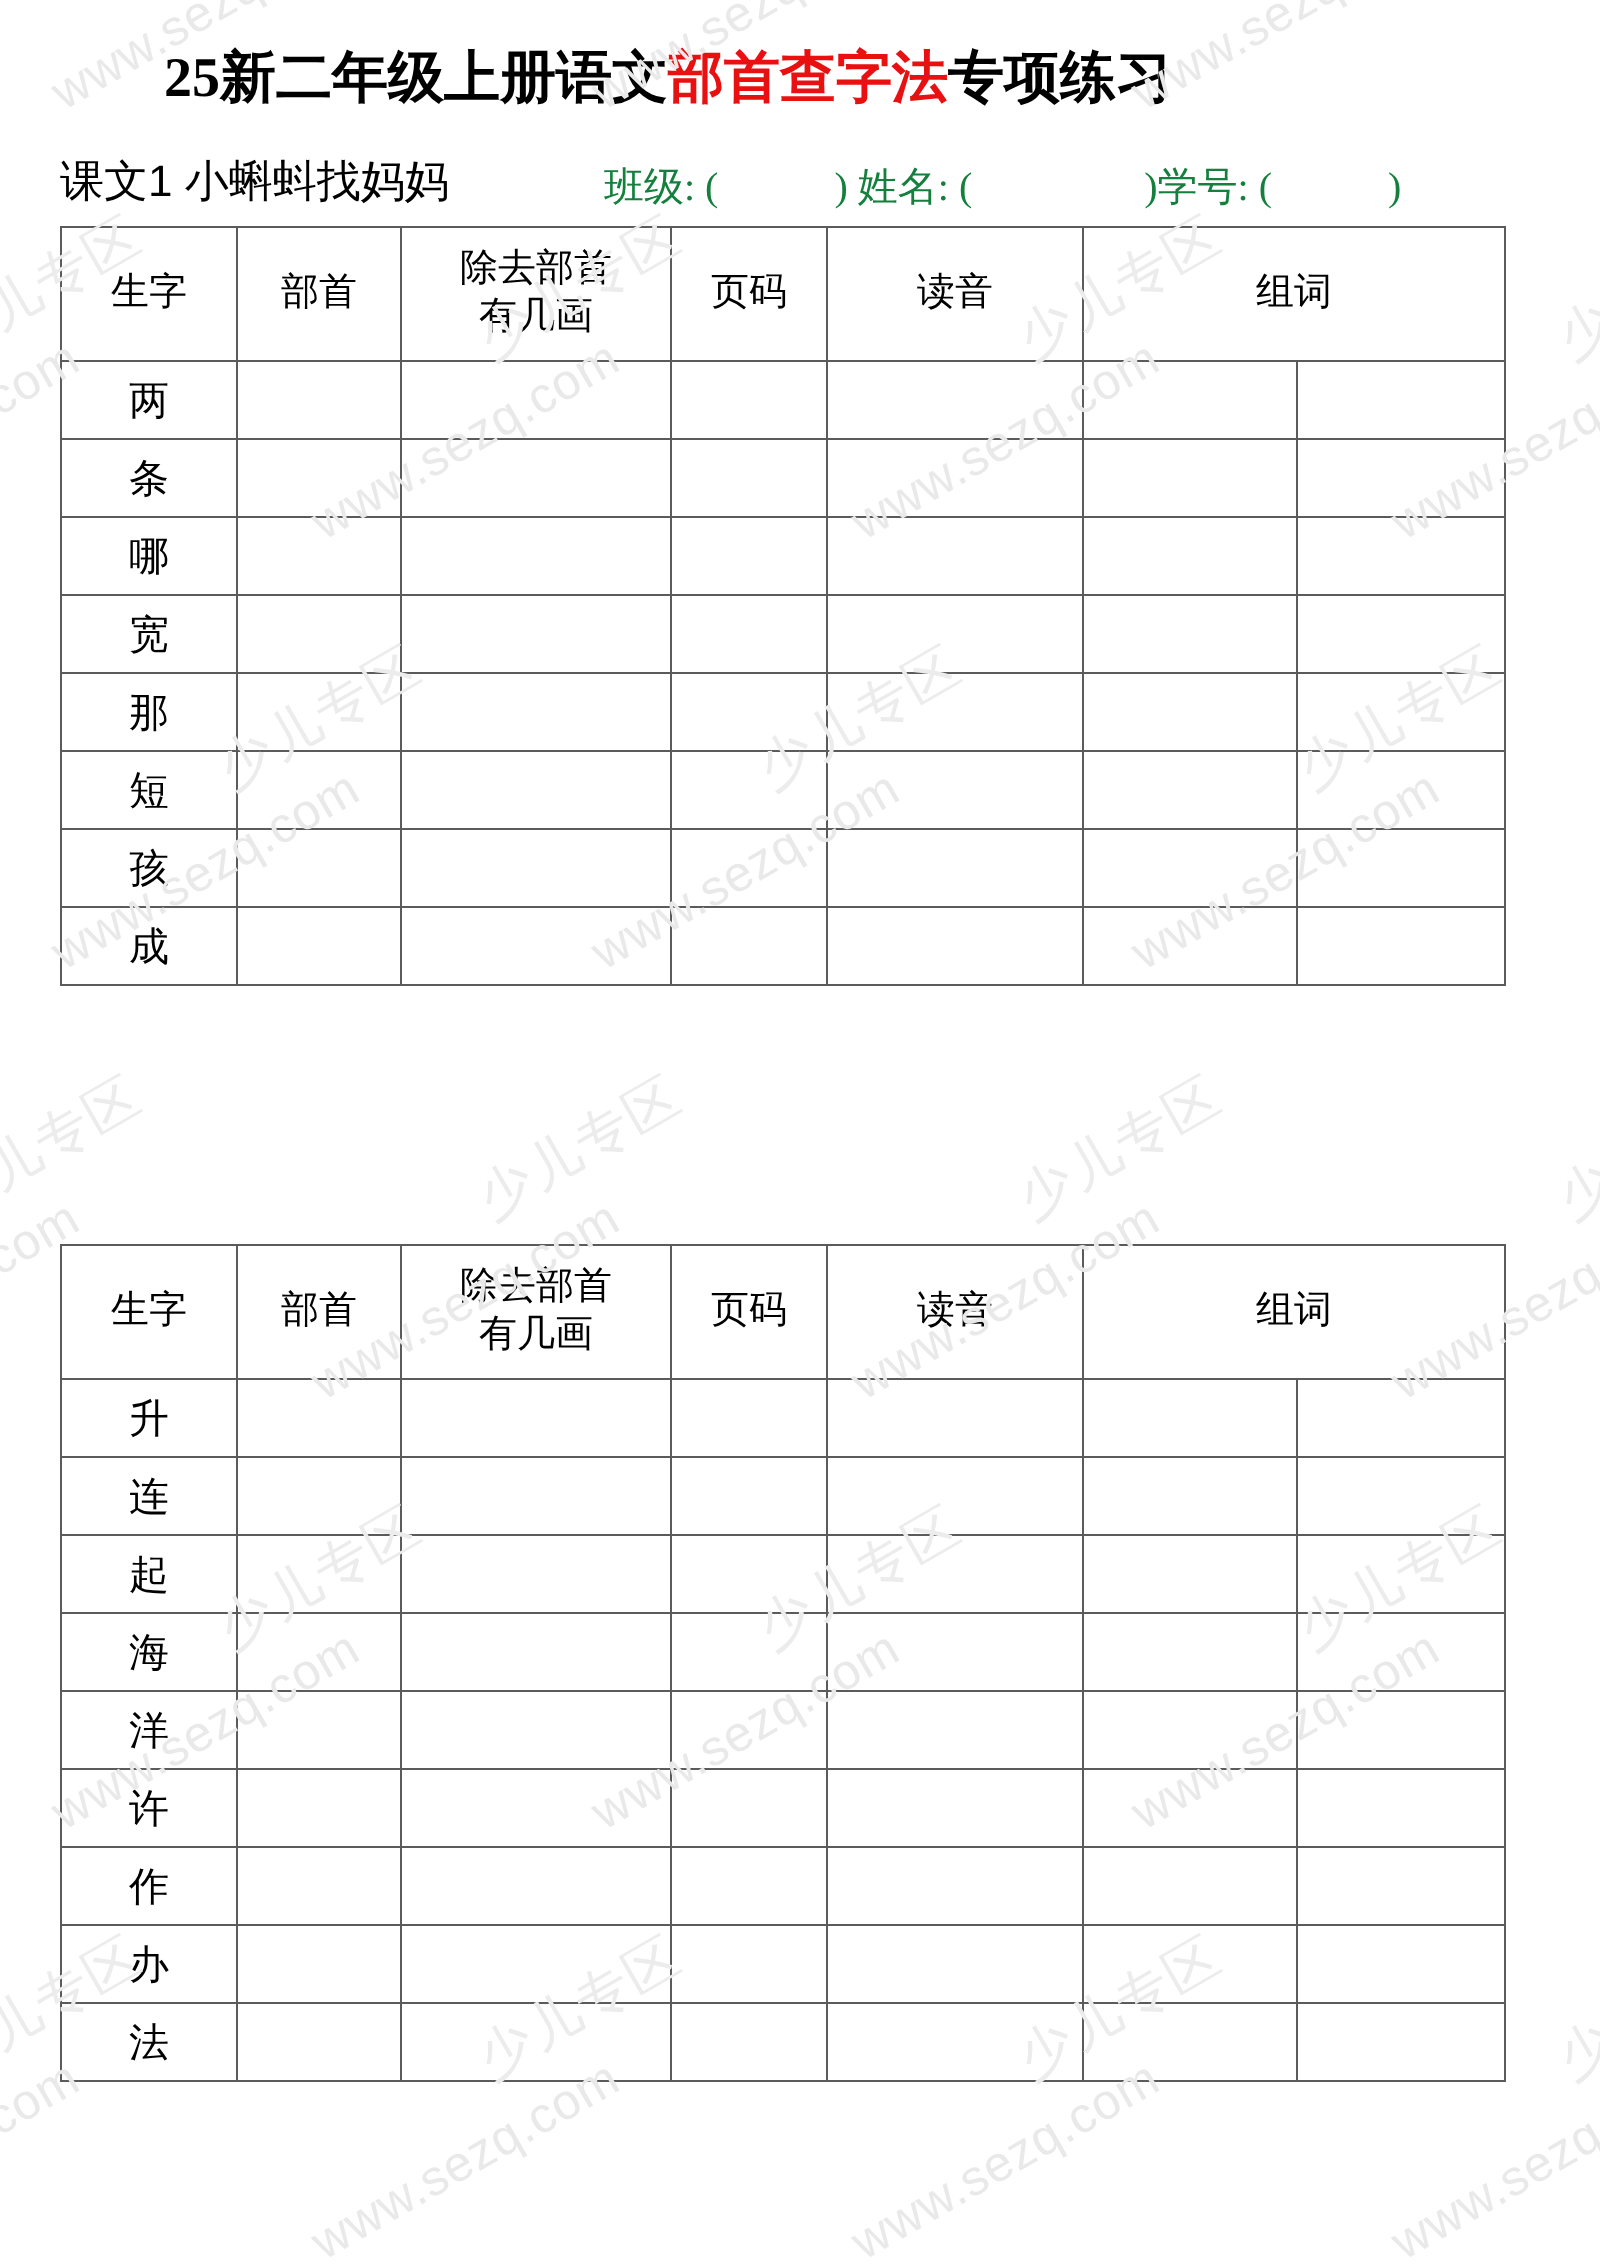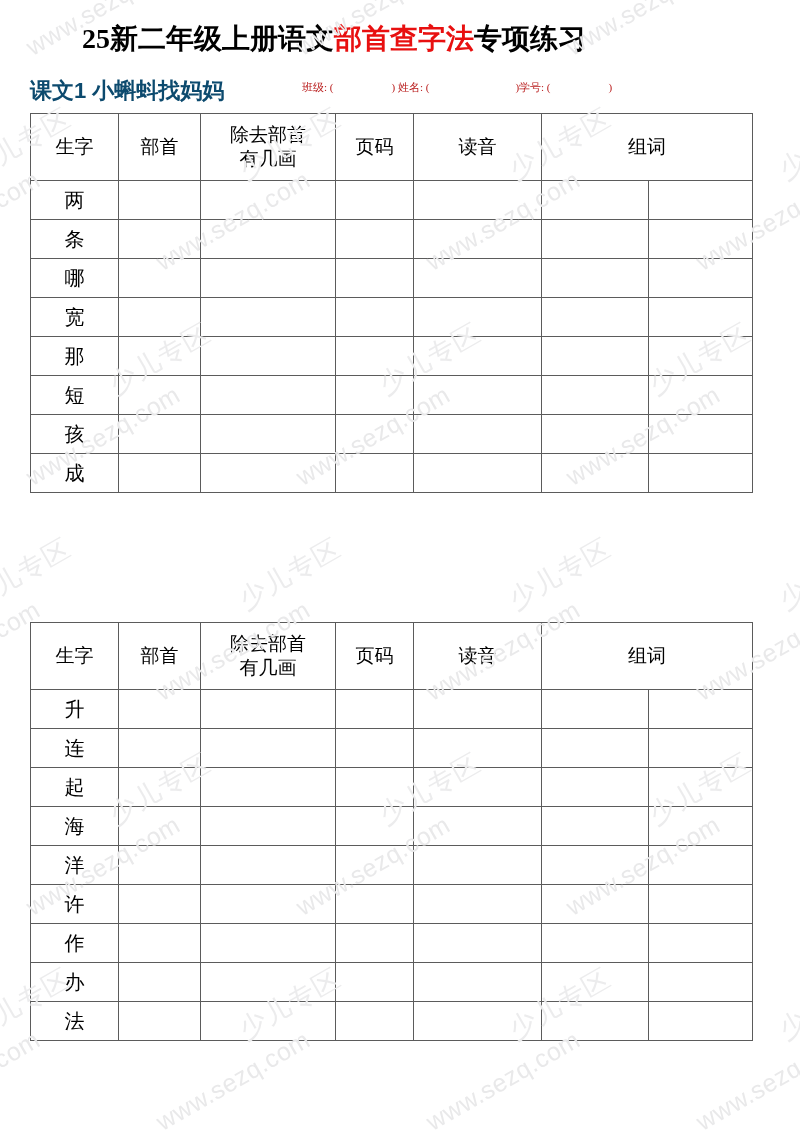--- a/index.html
+++ b/index.html
@@ -72,30 +72,30 @@
   }
   .doc-title .red { color: #e81010; }
 
   .section-head {
     position: absolute;
     height: 26px;
     line-height: 26px;
     white-space: nowrap;
   }
   .lesson-label {
-    color: #0c4a6e;
+    color: #000000;
     font-size: 22px;
-    font-weight: bold;
+    font-weight: normal;
     font-family: "Liberation Sans", sans-serif;
     margin-top: 36px;
   }
   .student-info {
     position: absolute;
-    font-size: 11px;
-    color: #b91c1c;
+    font-size: 20px;
+    color: #15803d;
     white-space: nowrap;
     font-family: "Liberation Serif", "DejaVu Serif", serif;
   }
   .si-gap-sm { display: inline-block; width: 58px; }
   .si-gap-md { display: inline-block; width: 86px; }
   .si-gap-lg { display: inline-block; width: 58px; }
 
   table.sheet {
     position: absolute;
     border-collapse: collapse;

